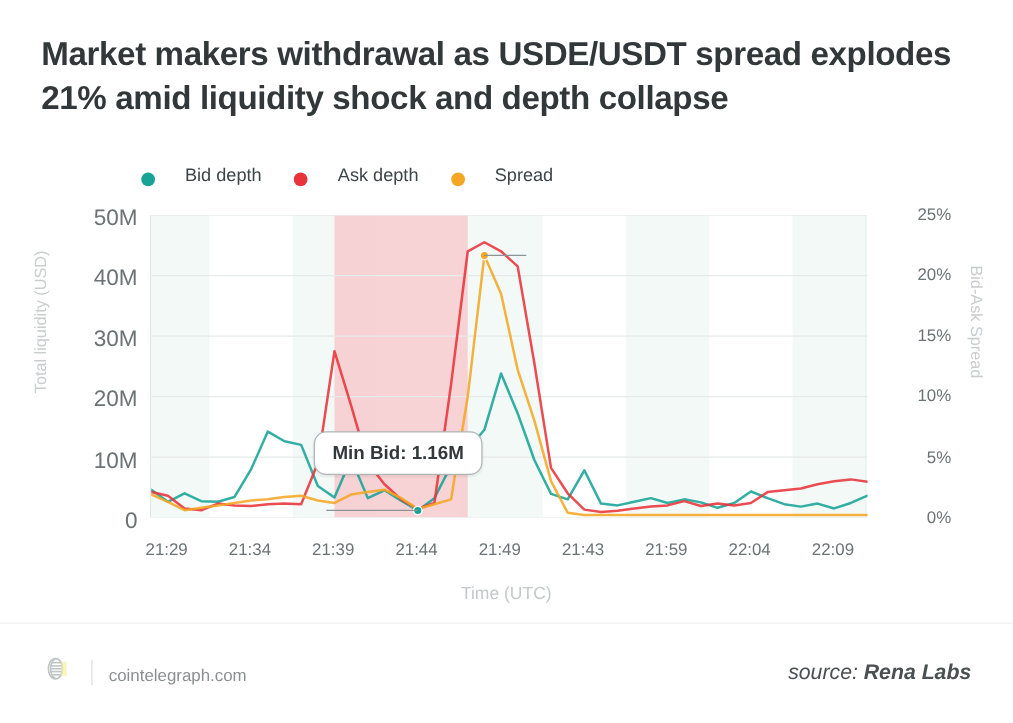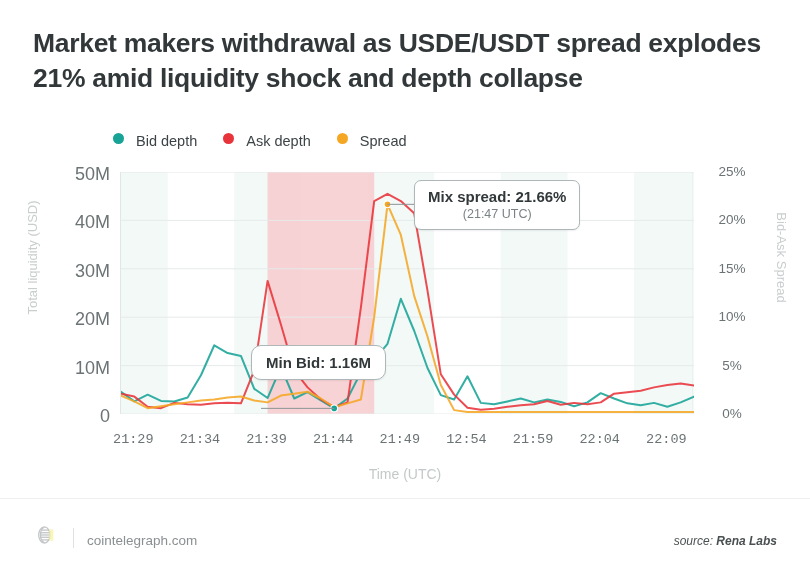--- a/index.html
+++ b/index.html
@@ -17,47 +17,47 @@
     position:absolute;left:33px;top:26px;width:740px;
     font-size:26.5px;font-weight:bold;line-height:1.32;
     letter-spacing:-0.3px;color:#32383a;
   }
 
   
   #legend{
     position:absolute;left:113px;top:133px;
     display:flex;align-items:center;gap:26px;
   }
-  .lg-item{display:flex;align-items:flex-start;gap:12px;}
+  .lg-item{display:flex;align-items:flex-end;gap:24px;}
   .lg-dot{width:11px;height:11px;border-radius:50%;display:block;}
   .lg-label{font-size:14.5px;color:#3d4447;}
 
   
   #chart-area{
     position:absolute;left:120px;top:172px;width:573px;height:242px;
     border-left:1px solid #e3e6e6;border-right:1px solid #e3e6e6;
     box-sizing:border-box;
   }
   #plot-svg{position:absolute;left:0;top:0;width:573px;height:242px;display:block;}
 
   
   .ytick{
     position:absolute;right:0;width:58px;text-align:right;
     font-size:18px;color:#6b7375;line-height:1;
   }
   #yleft{position:absolute;left:48px;top:172px;width:62px;height:242px;}
   #yright{position:absolute;left:703px;top:172px;width:62px;height:242px;}
   .ytick-r{
-    position:absolute;left:0;width:58px;text-align:center;
+    position:absolute;left:0;width:58px;text-align:right;
     font-size:13.5px;color:#6b7375;line-height:1;
   }
   #xticks{position:absolute;left:120px;top:432px;width:573px;height:20px;}
   .xtick{
     position:absolute;transform:translateX(-50%);
-    font-size:13.5px;color:#6b7375;white-space:nowrap;font-family:Liberation Mono, monospace;
+    font-size:13.5px;color:#6b7375;white-space:nowrap;
   }
   #xaxis-title{
     position:absolute;left:0;top:466px;width:810px;text-align:center;
     font-size:14px;color:#c3c8c9;
   }
   #yaxis-left-title{
     position:absolute;left:-63px;top:250px;width:190px;text-align:center;
     font-size:13px;color:#c9cdce;
     transform:rotate(-90deg);transform-origin:center center;
   }
@@ -86,21 +86,21 @@
   #footer{
     position:absolute;left:33px;top:516px;width:744px;height:32px;
     display:flex;align-items:flex-end;
   }
   #ct-logo{width:26px;height:26px;flex:0 0 auto;opacity:.6;}
   #footer-sep{
     width:1px;height:20px;background:#e0e0e0;margin:0 13px 0 14px;flex:0 0 auto;
   }
   #footer-site{font-size:13.5px;color:#8a9092;}
   #footer-source{
-    margin-left:auto;font-size:12px;color:#4a5052;font-style:italic;
+    margin-left:auto;font-size:17px;color:#4a5052;font-style:italic;
   }
   #footer-source b{font-weight:bold;font-style:italic;}
 </style>
 </head>
 <body>
 
 <div id="page">
 
   <div id="title">Market makers withdrawal as USDE/USDT spread explodes 21% amid liquidity shock and depth collapse</div>
 
@@ -162,31 +162,27 @@
         <line x1="213.2093023255814" y1="236.3856" x2="140" y2="236.3856" stroke="#8d9496" stroke-width="1"></line>
       </svg>
   </div>
 
   <div id="xticks">
       <div class="xtick" style="left: 13.3256px;">21:29</div>
       <div class="xtick" style="left: 79.9535px;">21:34</div>
       <div class="xtick" style="left: 146.581px;">21:39</div>
       <div class="xtick" style="left: 213.209px;">21:44</div>
       <div class="xtick" style="left: 279.837px;">21:49</div>
-      <div class="xtick" style="left: 346.465px;">12:54</div>
+      <div class="xtick" style="left: 346.465px;">21:43</div>
       <div class="xtick" style="left: 413.093px;">21:59</div>
       <div class="xtick" style="left: 479.721px;">22:04</div>
       <div class="xtick" style="left: 546.349px;">22:09</div>
     </div>
   <div id="xaxis-title">Time (UTC)</div>
 
-  <div class="anno" id="anno-spread">
-    <div class="anno-main">Mix spread: 21.66%</div>
-    <div class="anno-sub">(21:47 UTC)</div>
-  </div>
   <div class="anno" id="anno-minbid">
     <div class="anno-main">Min Bid: 1.16M</div>
   </div>
 
   <div id="footer-rule"></div>
   <div id="footer">
     <svg id="ct-logo" viewBox="0 0 32 32">
       <g fill="none" stroke="#9aa0a2" stroke-width="1.6">
         <ellipse cx="14" cy="16" rx="7" ry="10"></ellipse>
         <path d="M14 6.5 A7 10 0 0 0 14 25.5"></path>

